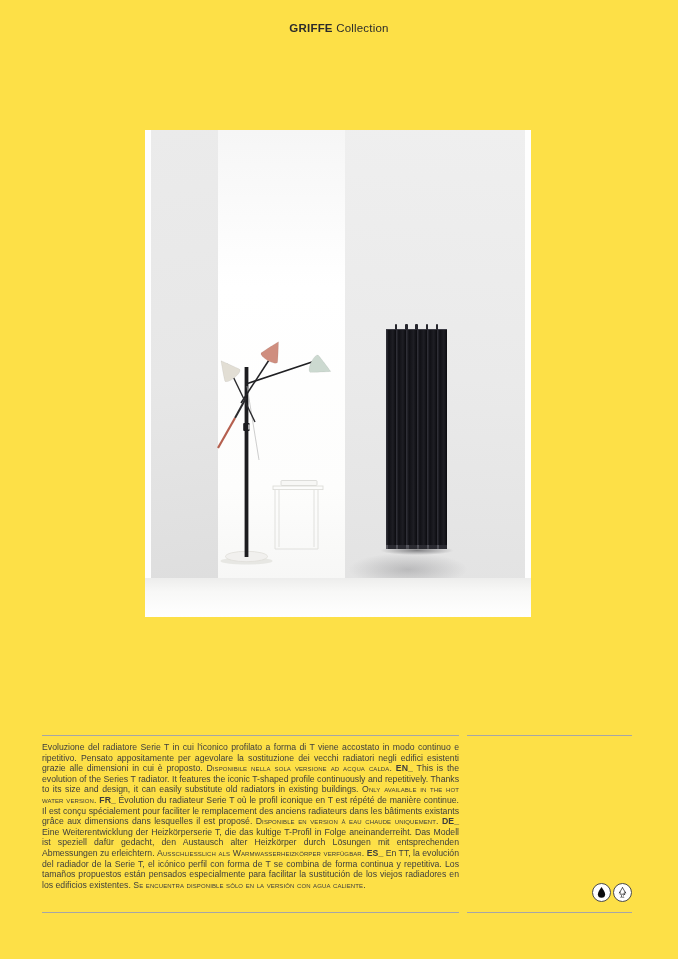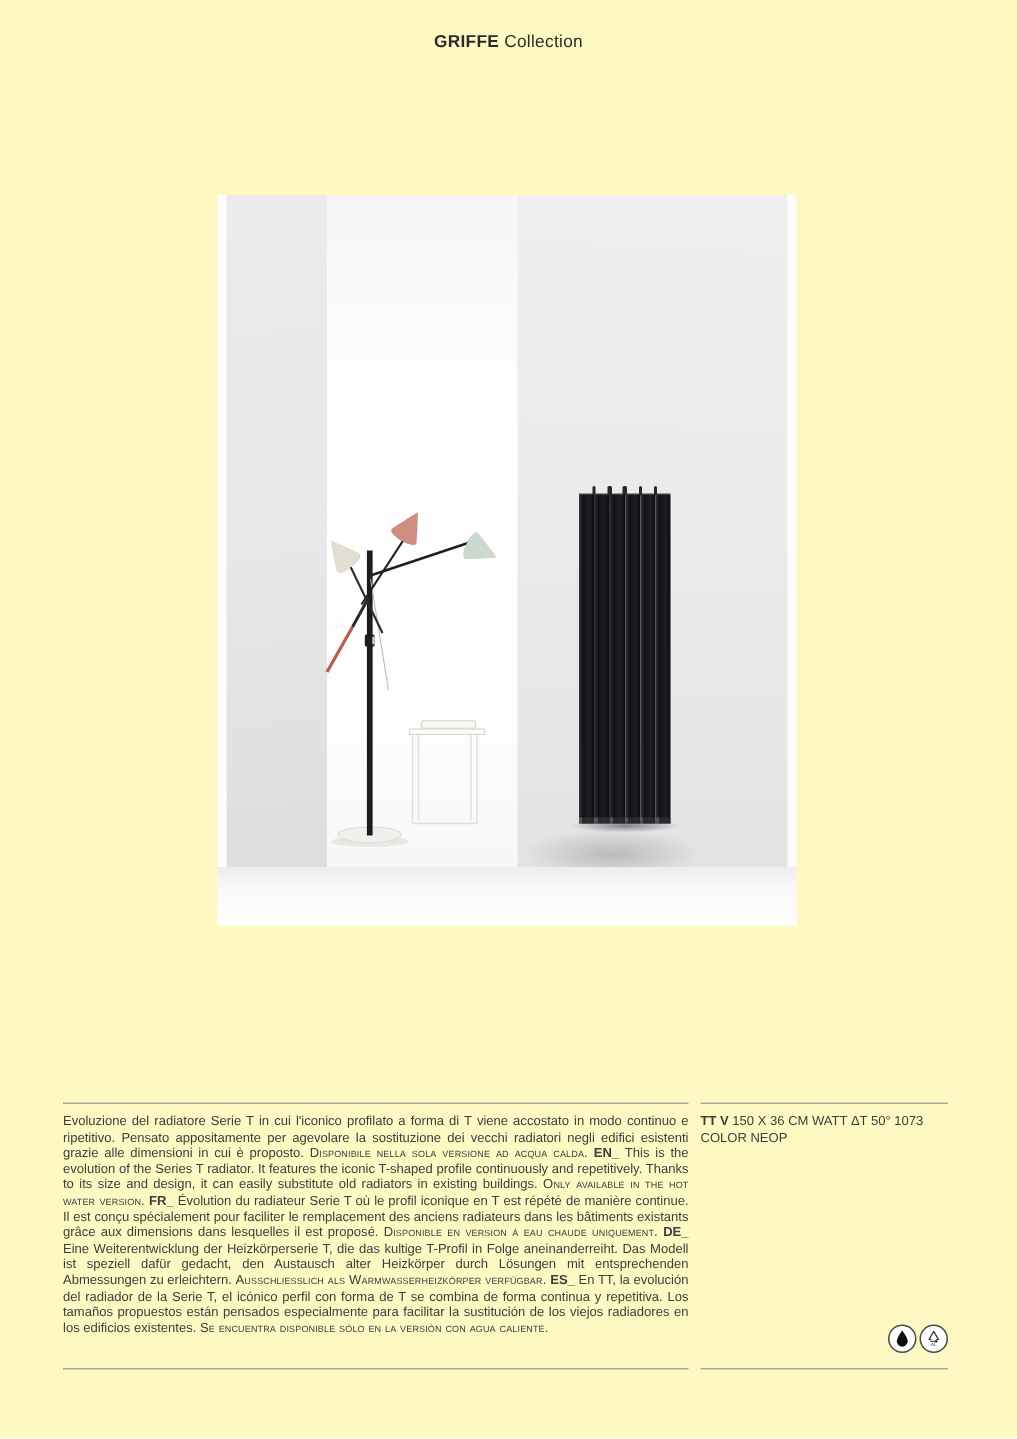--- a/index.html
+++ b/index.html
@@ -1,19 +1,19 @@
 <!DOCTYPE html>
 <html><head>
 <meta charset="utf-8">
 <style>
   * { margin:0; padding:0; box-sizing:border-box; }
   html,body { background:#ffffff; }
   .page {
     position:relative; width:678px; height:959px; margin:0 auto;
-    background:#fef9c3; overflow:hidden;
+    background:#fde047; overflow:hidden;
     font-family:"Liberation Sans", sans-serif; color:#3d3d3d;
   }
 
   
   .header {
     position:absolute; left:0; top:22px; width:100%;
     text-align:center; font-size:11.5px; color:#2b2b2b; letter-spacing:.2px;
   }
   .header .brand { font-weight:bold; }
 
@@ -169,26 +169,20 @@
     <div class="radiator-shadow"></div>
   </div>
 
   <div class="rule rule-left-top"></div>
   <div class="rule rule-left-bottom"></div>
   <div class="rule rule-right-top"></div>
   <div class="rule rule-right-bottom"></div>
 
   <p class="description"><span>Evoluzione del radiatore Serie T in cui l'iconico profilato a forma di T viene accostato in modo continuo e ripetitivo. Pensato appositamente per agevolare la sostituzione dei vecchi radiatori negli edifici esistenti grazie alle dimensioni in cui è proposto. </span><span class="seg-caps">Disponibile nella sola versione ad acqua calda. </span><span class="seg-bold">EN_ </span><span>This is the evolution of the Series T radiator. It features the iconic T-shaped profile continuously and repetitively. Thanks to its size and design, it can easily substitute old radiators in existing buildings. </span><span class="seg-caps">Only available in the hot water version. </span><span class="seg-bold">FR_ </span><span>Évolution du radiateur Serie T où le profil iconique en T est répété de manière continue. Il est conçu spécialement pour faciliter le remplacement des anciens radiateurs dans les bâtiments existants grâce aux dimensions dans lesquelles il est proposé. </span><span class="seg-caps">Disponible en version à eau chaude uniquement. </span><span class="seg-bold">DE_ </span><span>Eine Weiterentwicklung der Heizkörperserie T, die das kultige T-Profil in Folge aneinanderreiht. Das Modell ist speziell dafür gedacht, den Austausch alter Heizkörper durch Lösungen mit entsprechenden Abmessungen zu erleichtern. </span><span class="seg-caps">Ausschliesslich als Warmwasserheizkörper verfügbar. </span><span class="seg-bold">ES_ </span><span>En TT, la evolución del radiador de la Serie T, el icónico perfil con forma de T se combina de forma continua y repetitiva. Los tamaños propuestos están pensados especialmente para facilitar la sustitución de los viejos radiadores en los edificios existentes. </span><span class="seg-caps">Se encuentra disponible sólo en la versión con agua caliente.</span></p>
 
-  <div class="specs">
-    <div class="line1">
-      <span class="model">TT V</span><span> 150 X 36 CM WATT ΔT 50° 1073</span>
-    </div>
-    <div>COLOR NEOP</div>
-  </div>
 
   <div class="badge-row">
     <div class="badge">
       <svg width="13" height="13" viewBox="0 0 13 13">
         <path d="M6.5,1 C6.5,1 2.9,5.8 2.9,8.2 A3.6,3.6 0 0 0 10.1,8.2 C10.1,5.8 6.5,1 6.5,1 Z" fill="#0d0d0d"></path>
       </svg>
     </div>
     <div class="badge">
       <svg width="13" height="13" viewBox="0 0 13 13">
         <path d="M6.5,1.6 L3.4,6.9 M4.0,5.9 L3.4,6.9 L4.6,7.0 M6.5,1.6 L9.6,6.9 M9.0,5.9 L9.6,6.9 L8.4,7.0 M4.2,8.2 L8.8,8.2 M7.9,7.6 L8.8,8.2 L7.9,8.8" stroke="#2c2c2c" stroke-width="0.75" fill="none" stroke-linecap="round"></path>

